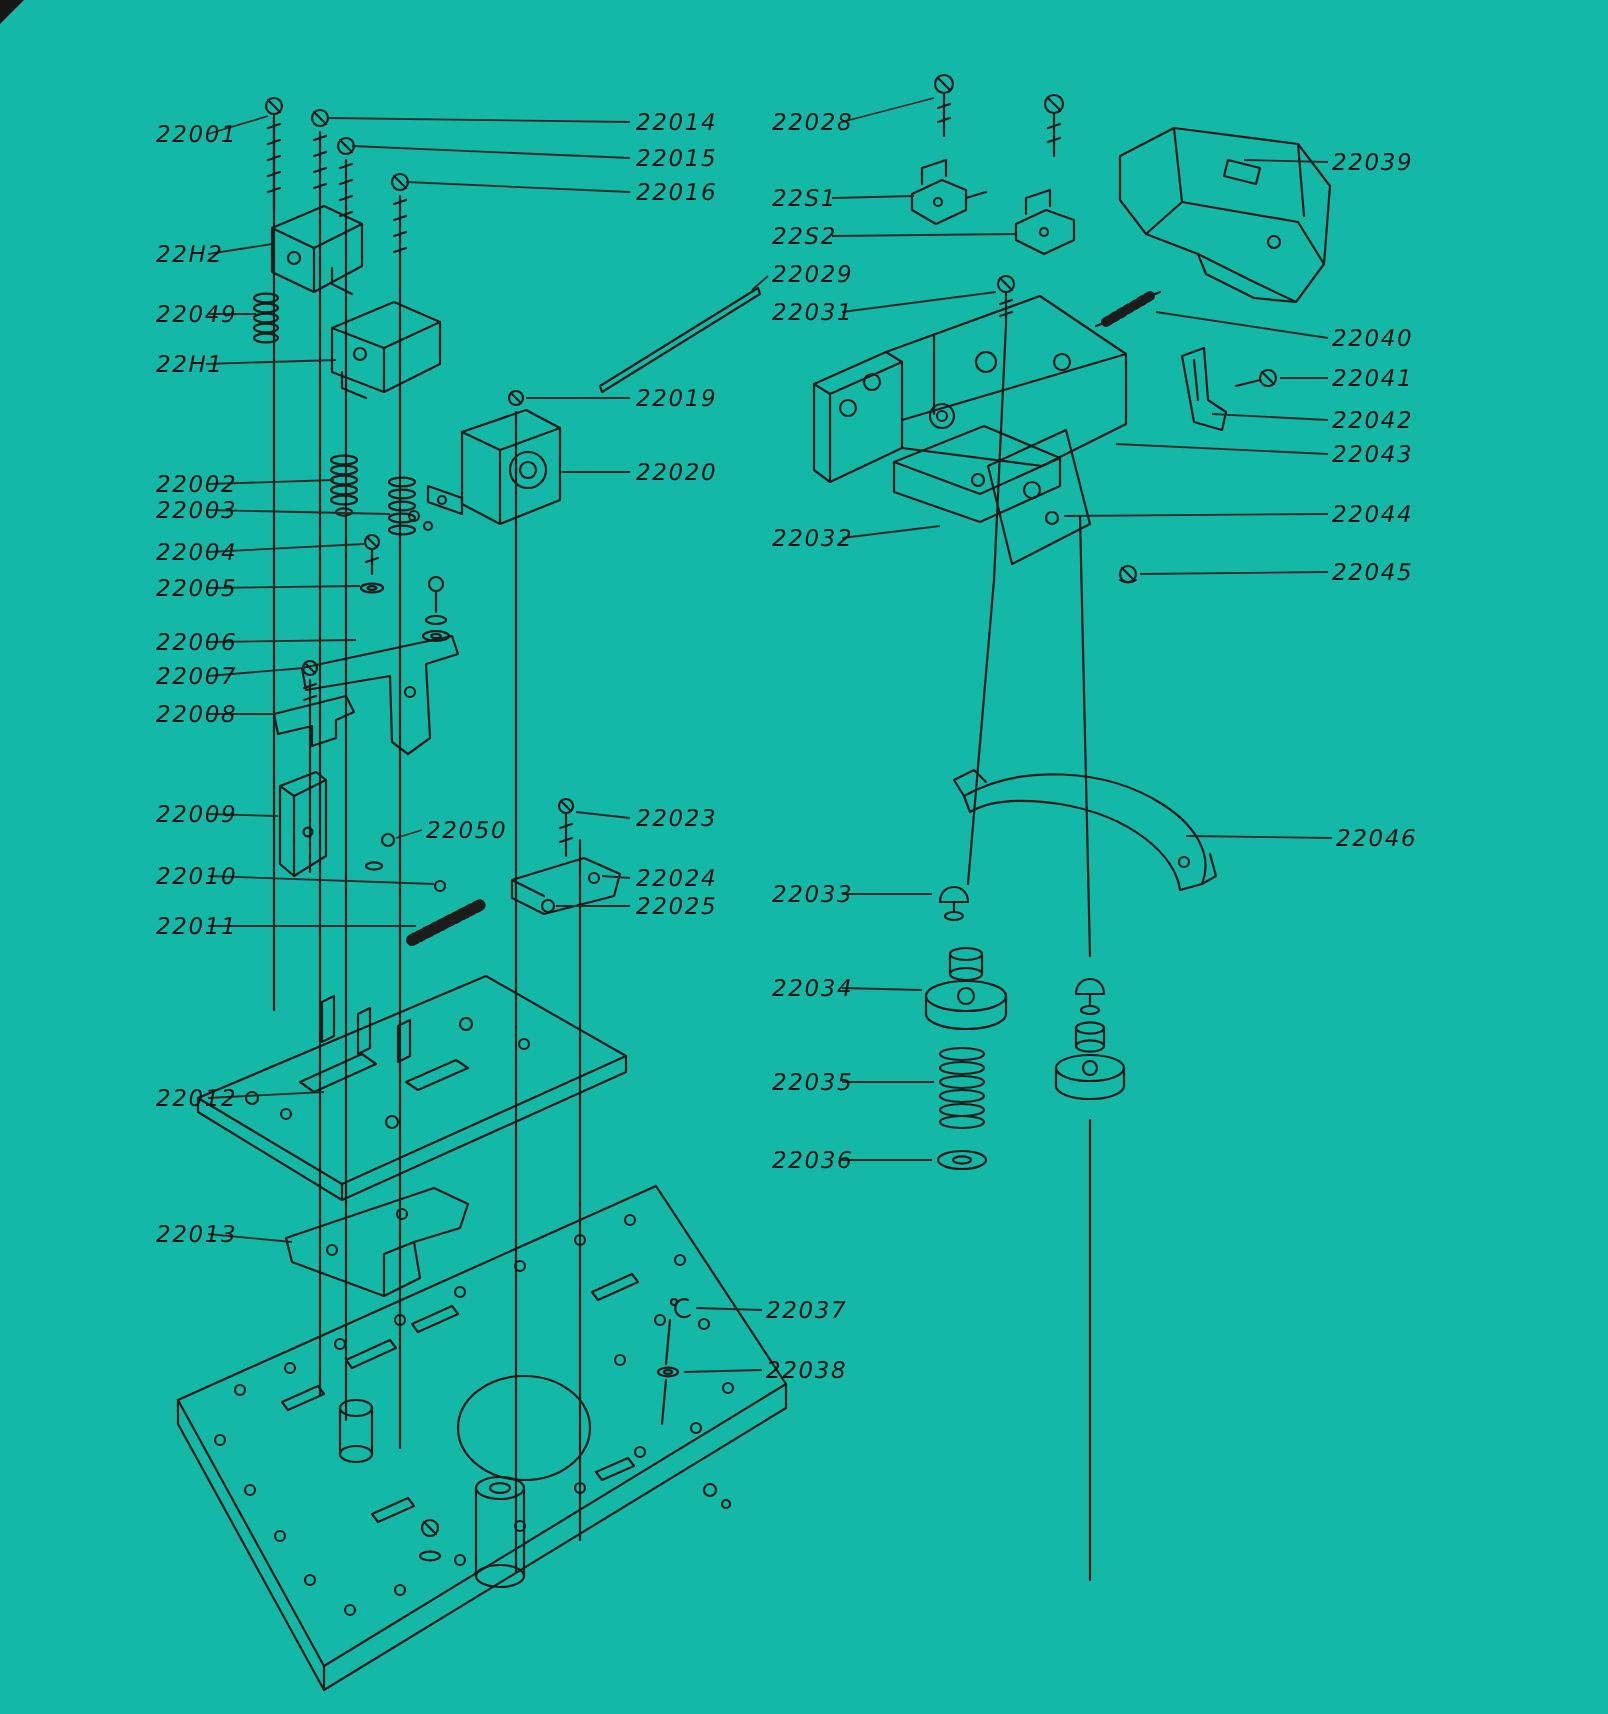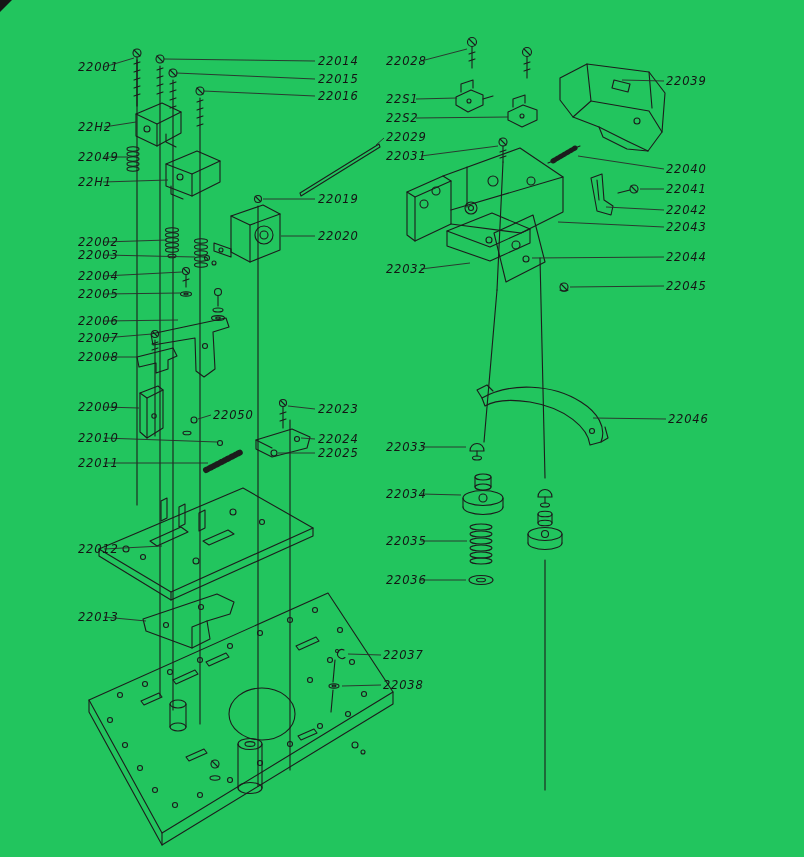--- a/index.html
+++ b/index.html
@@ -1,16 +1,16 @@
 <!DOCTYPE html>
 <html><head>
 <meta charset="utf-8">
 <style>
   html,body{margin:0;padding:0;background:#ffffff;}
-  .stage{position:relative;width:804px;height:857px;background:#22c55e;overflow:hidden;
+  .stage{position:relative;width:804px;height:857px;background:#14b8a6;overflow:hidden;
          font-family:"DejaVu Sans",sans-serif;}
   svg{position:absolute;left:0;top:0;}
   .art{stroke:#1c1c1c;stroke-width:1.1;fill:none;stroke-linejoin:round;stroke-linecap:round;}
   .leader{stroke:#2a2a2a;stroke-width:0.9;fill:none;}
   .part-label{font-family:"DejaVu Sans",sans-serif;font-style:italic;font-size:11.5px;
               fill:#141414;letter-spacing:0.8px;}
 </style>
 </head>
 <body>
 

